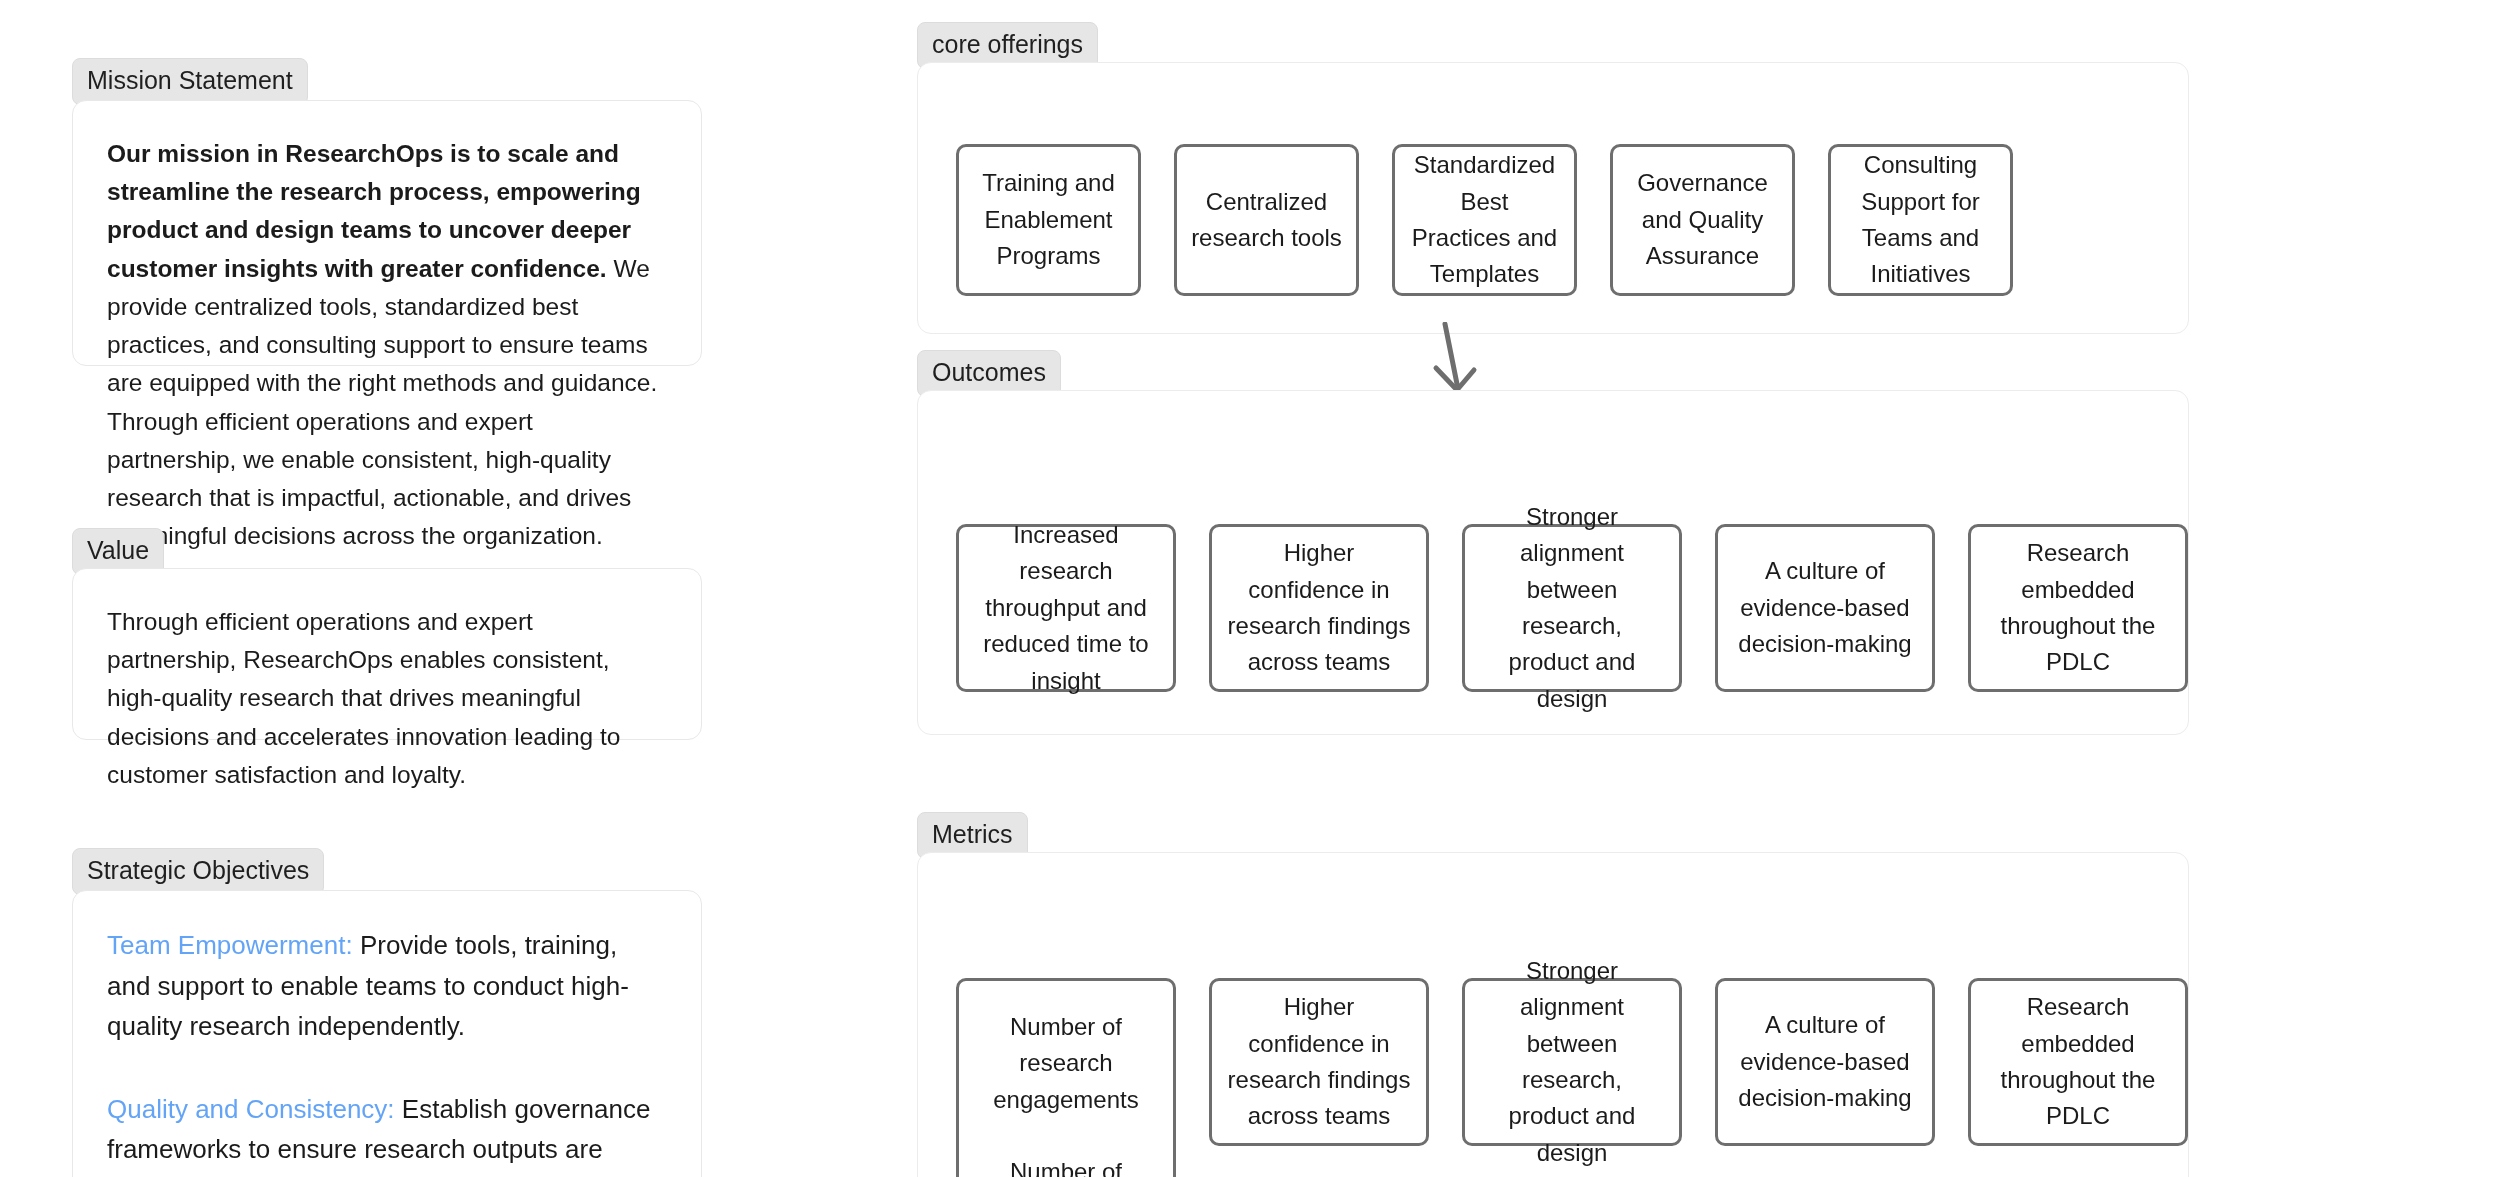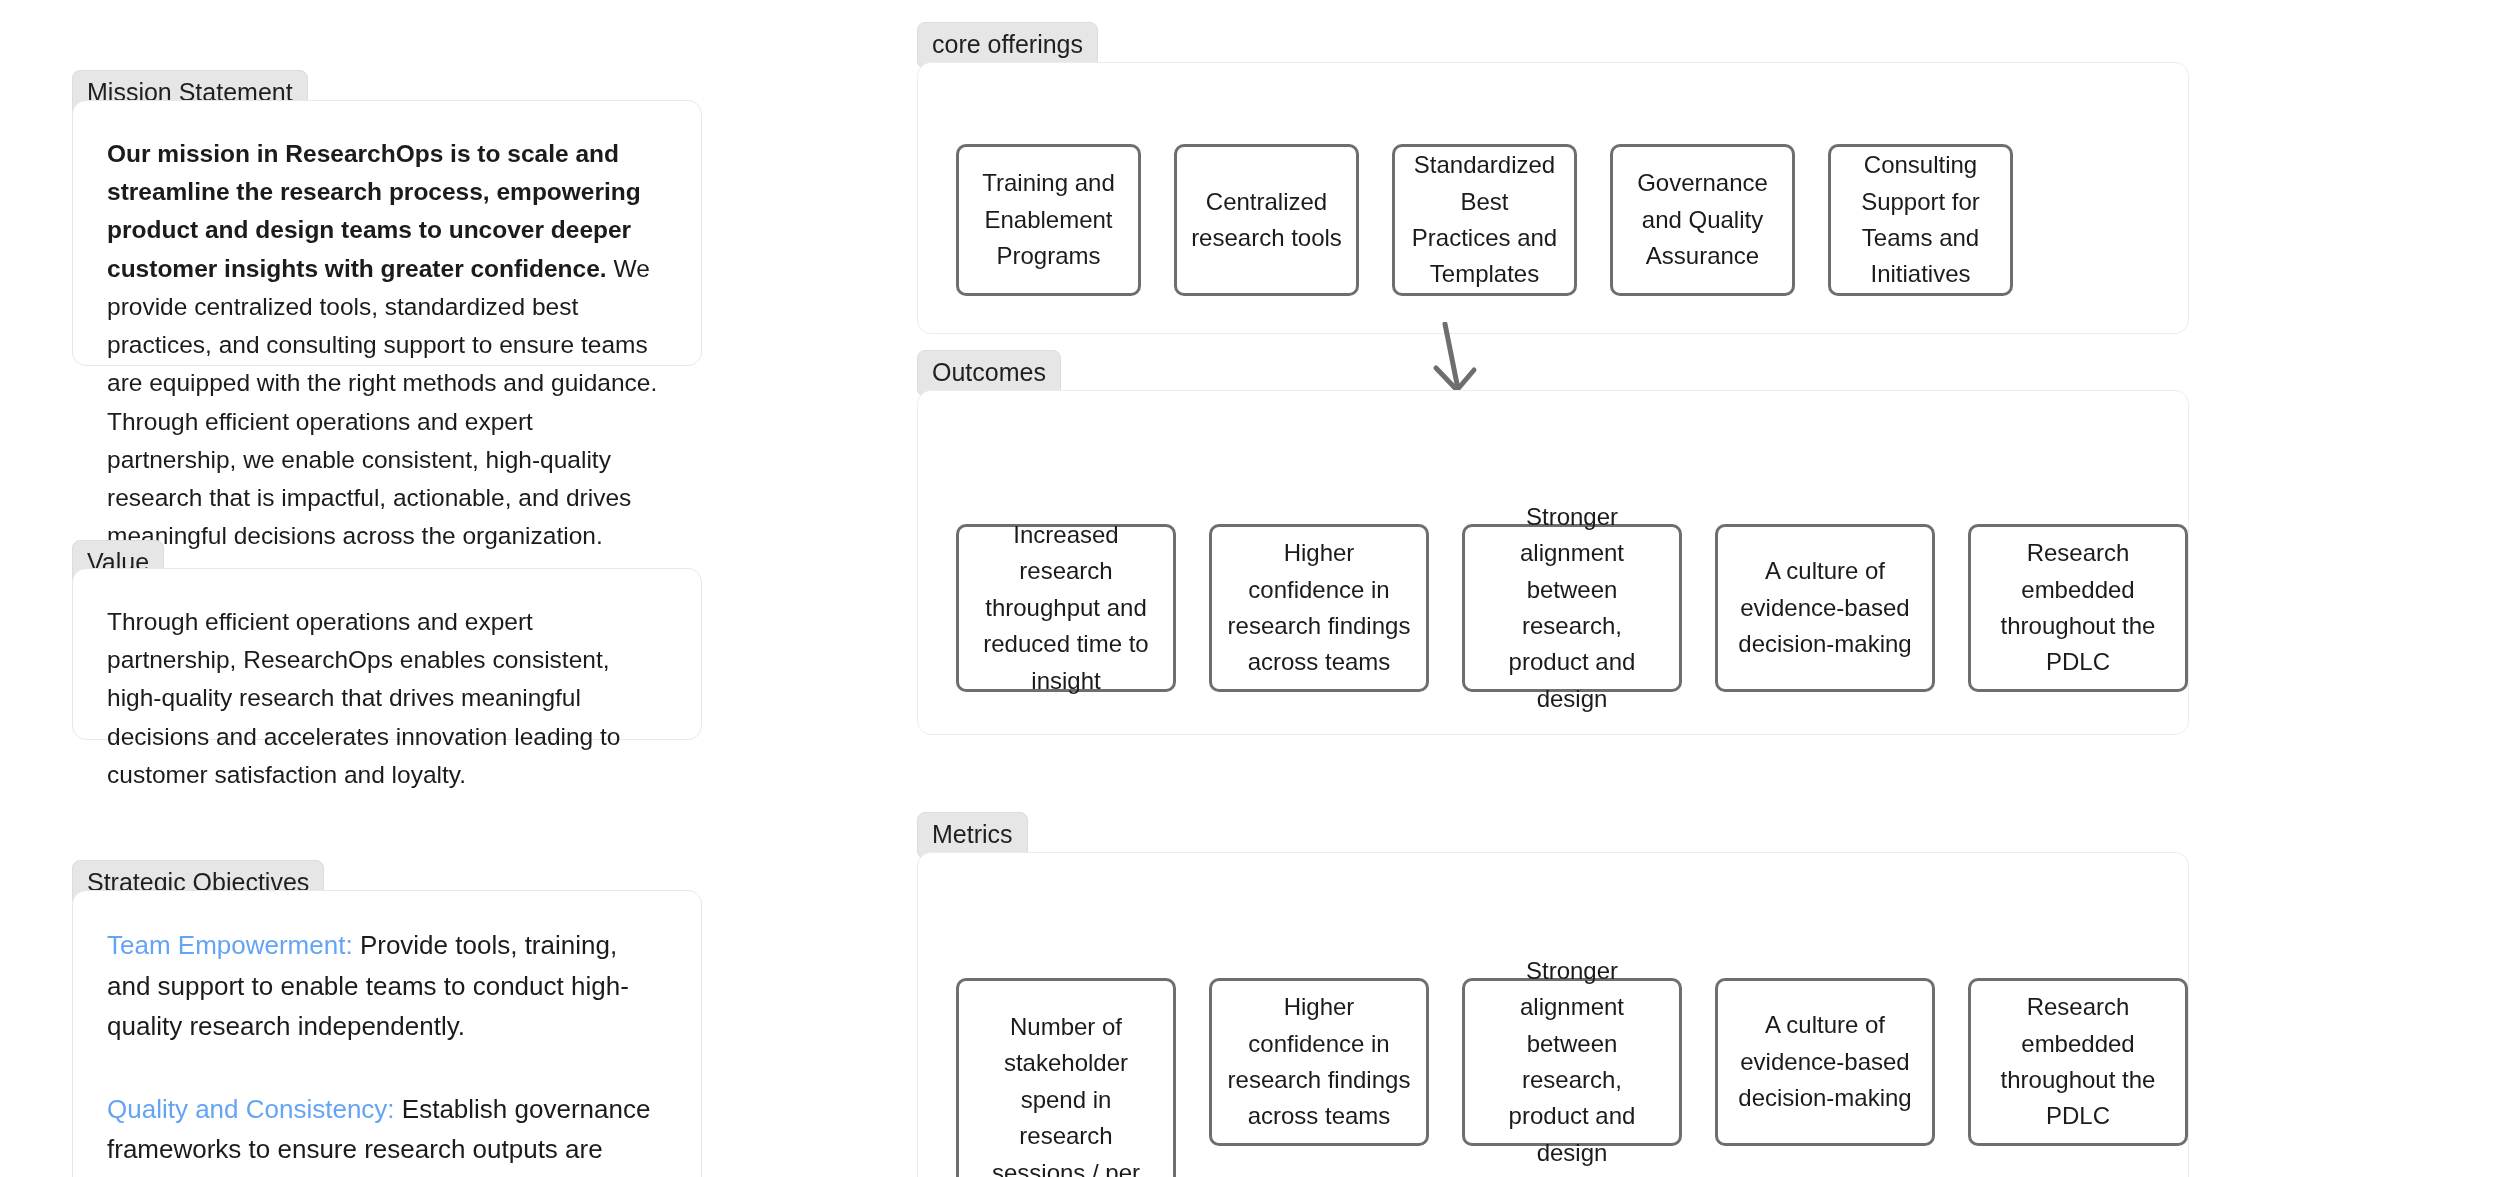--- a/index.html
+++ b/index.html
@@ -43,21 +43,21 @@
   #left-column {
     position: absolute;
     left: 72px;
     top: 0;
     width: 630px;
     height: 1177px;
   }
 
   .left-block { position: absolute; left: 0; width: 630px; }
 
-  .left-block .pill-wrap { position: absolute; left: 0; top: 12px; text-align: center; }
+  .left-block .pill-wrap { position: absolute; left: 0; top: 0; text-align: center; }
   .left-block .card {
     position: absolute;
     left: 0;
     width: 630px;
     padding: 34px 34px 34px 34px;
   }
 
   .body-text {
     font-size: 24.5px;
     line-height: 1.56;
@@ -259,20 +259,21 @@
     </div>
 
     <div class="flow-section" id="section-metrics">
       <div class="pill-wrap">
         <span class="pill">Metrics</span>
       </div>
       <div class="panel">
         <div class="node-row">
           <div class="node tall">
             <div>
+              <span class="node-text">Number of research engagements</span>
               <span class="node-text">Number of stakeholder spend in research sessions / per session</span>
 
             </div>
           </div>
           <div class="node">
               <span class="node-text">Higher confidence in research findings across teams</span>
             </div>
           <div class="node">
               <span class="node-text">Stronger alignment between research, product and design</span>
             </div>

